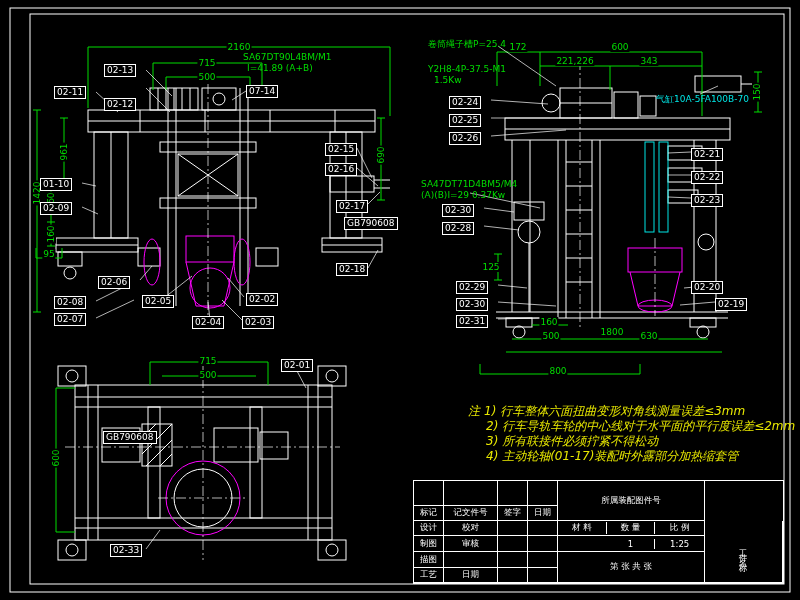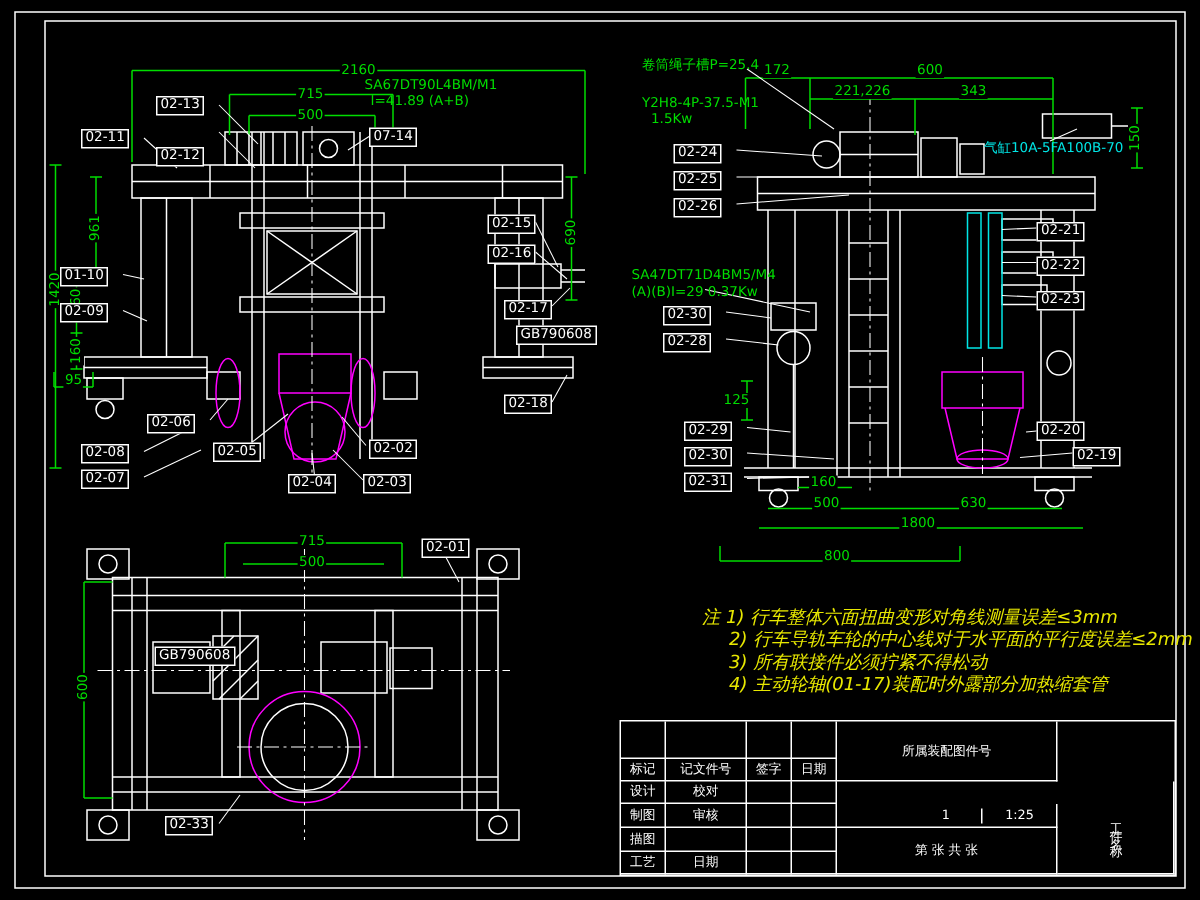--- a/index.html
+++ b/index.html
@@ -336,21 +336,21 @@
 
   <div class="dim" style="left:518px;top:47px">172</div>
   <div class="dim" style="left:620px;top:47px">600</div>
   <div class="dim" style="left:575px;top:61px">221,226</div>
   <div class="dim" style="left:649px;top:61px">343</div>
   <div class="dim rot" style="left:757px;top:92px">150</div>
   <div class="dim" style="left:491px;top:267px">125</div>
   <div class="dim" style="left:549px;top:322px">160</div>
   <div class="dim" style="left:551px;top:336px">500</div>
   <div class="dim" style="left:649px;top:336px">630</div>
-  <div class="dim" style="left:612px;top:349px">1800</div>
+  <div class="dim" style="left:612px;top:332px">1800</div>
   <div class="dim" style="left:558px;top:371px">800</div>
 
   <div class="callout" style="left:449px;top:96px">02-24</div>
   <div class="callout" style="left:449px;top:114px">02-25</div>
   <div class="callout" style="left:449px;top:132px">02-26</div>
   <div class="callout" style="left:442px;top:204px">02-30</div>
   <div class="callout" style="left:442px;top:222px">02-28</div>
   <div class="callout" style="left:456px;top:281px">02-29</div>
   <div class="callout" style="left:456px;top:298px">02-30</div>
   <div class="callout" style="left:456px;top:315px">02-31</div>
@@ -383,20 +383,25 @@
 
     <div class="tb-cell" style="grid-area:2/1">标记</div>
     <div class="tb-cell" style="grid-area:2/2">记文件号</div>
     <div class="tb-cell" style="grid-area:2/3">签字</div>
     <div class="tb-cell" style="grid-area:2/4">日期</div>
 
     <div class="tb-cell" style="grid-area:3/1">设计</div>
     <div class="tb-cell" style="grid-area:3/2">校对</div>
     <div class="tb-cell" style="grid-area:3/3"></div>
     <div class="tb-cell" style="grid-area:3/4"></div>
+    <div class="tb-cell tb-sub" style="grid-area:3/5">
+      <div>材 料</div>
+      <div>数 量</div>
+      <div>比 例</div>
+    </div>
     <div class="tb-cell tb-vert" style="grid-area:3/6/7/7">工件名称</div>
 
     <div class="tb-cell" style="grid-area:4/1">制图</div>
     <div class="tb-cell" style="grid-area:4/2">审核</div>
     <div class="tb-cell" style="grid-area:4/3"></div>
     <div class="tb-cell" style="grid-area:4/4"></div>
     <div class="tb-cell tb-sub" style="grid-area:4/5">
       <div></div>
       <div>1</div>
       <div>1:25</div>

